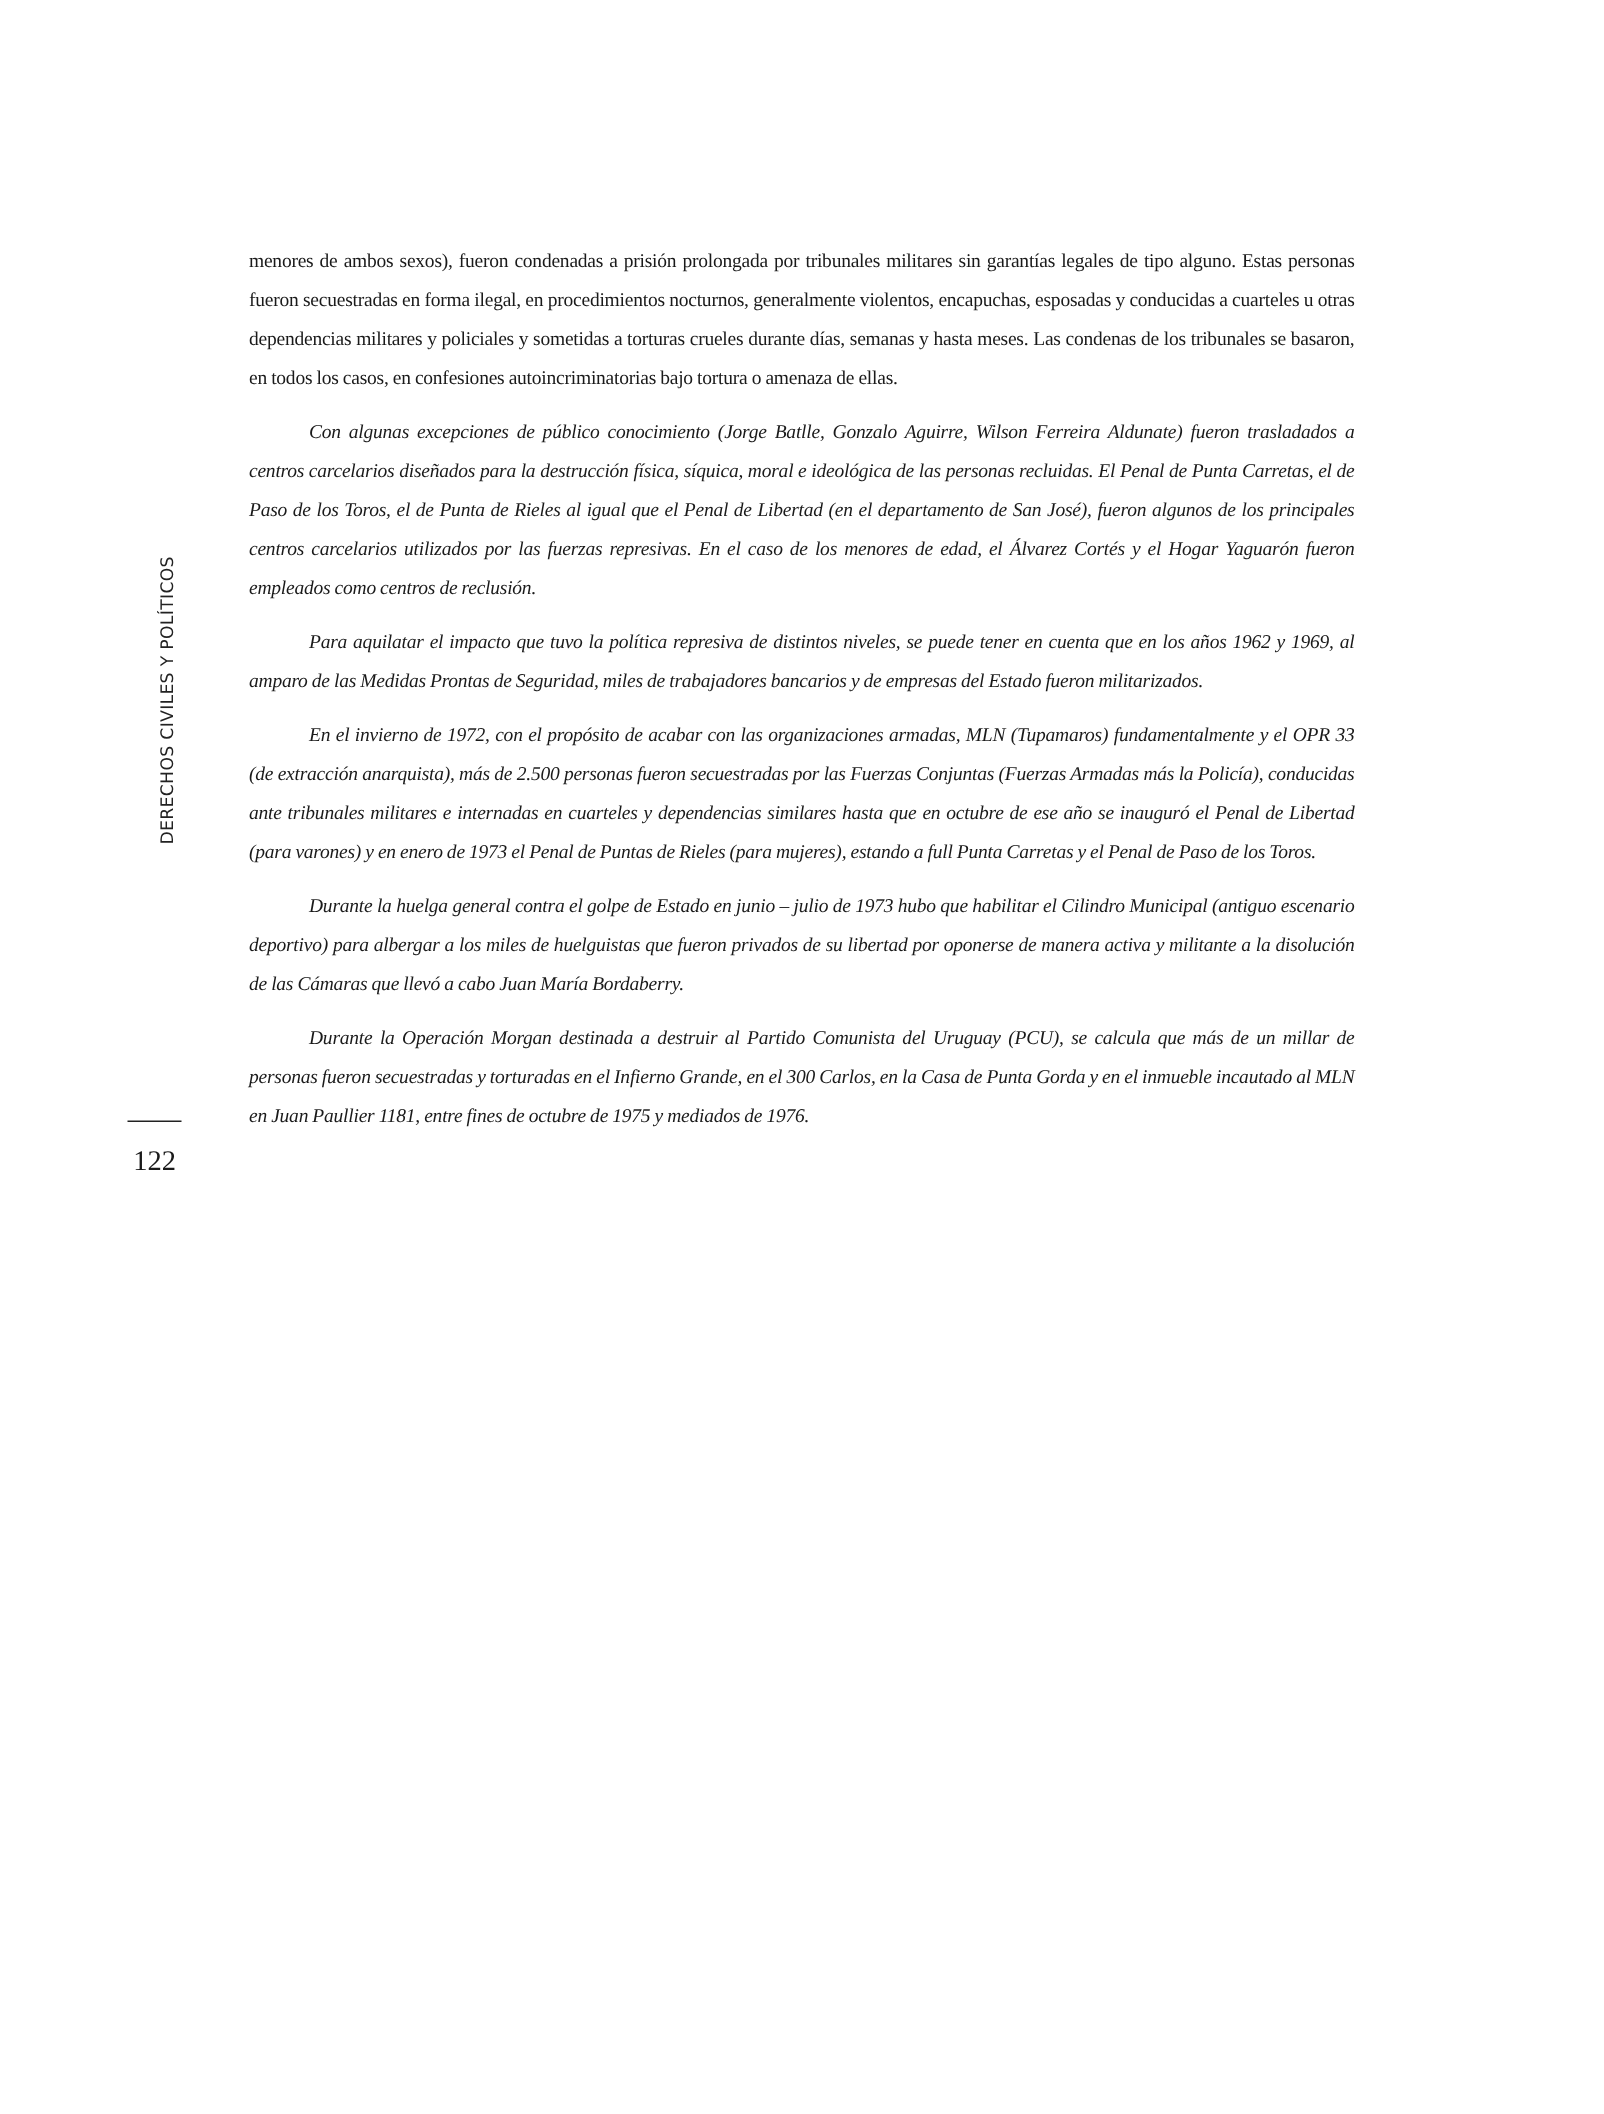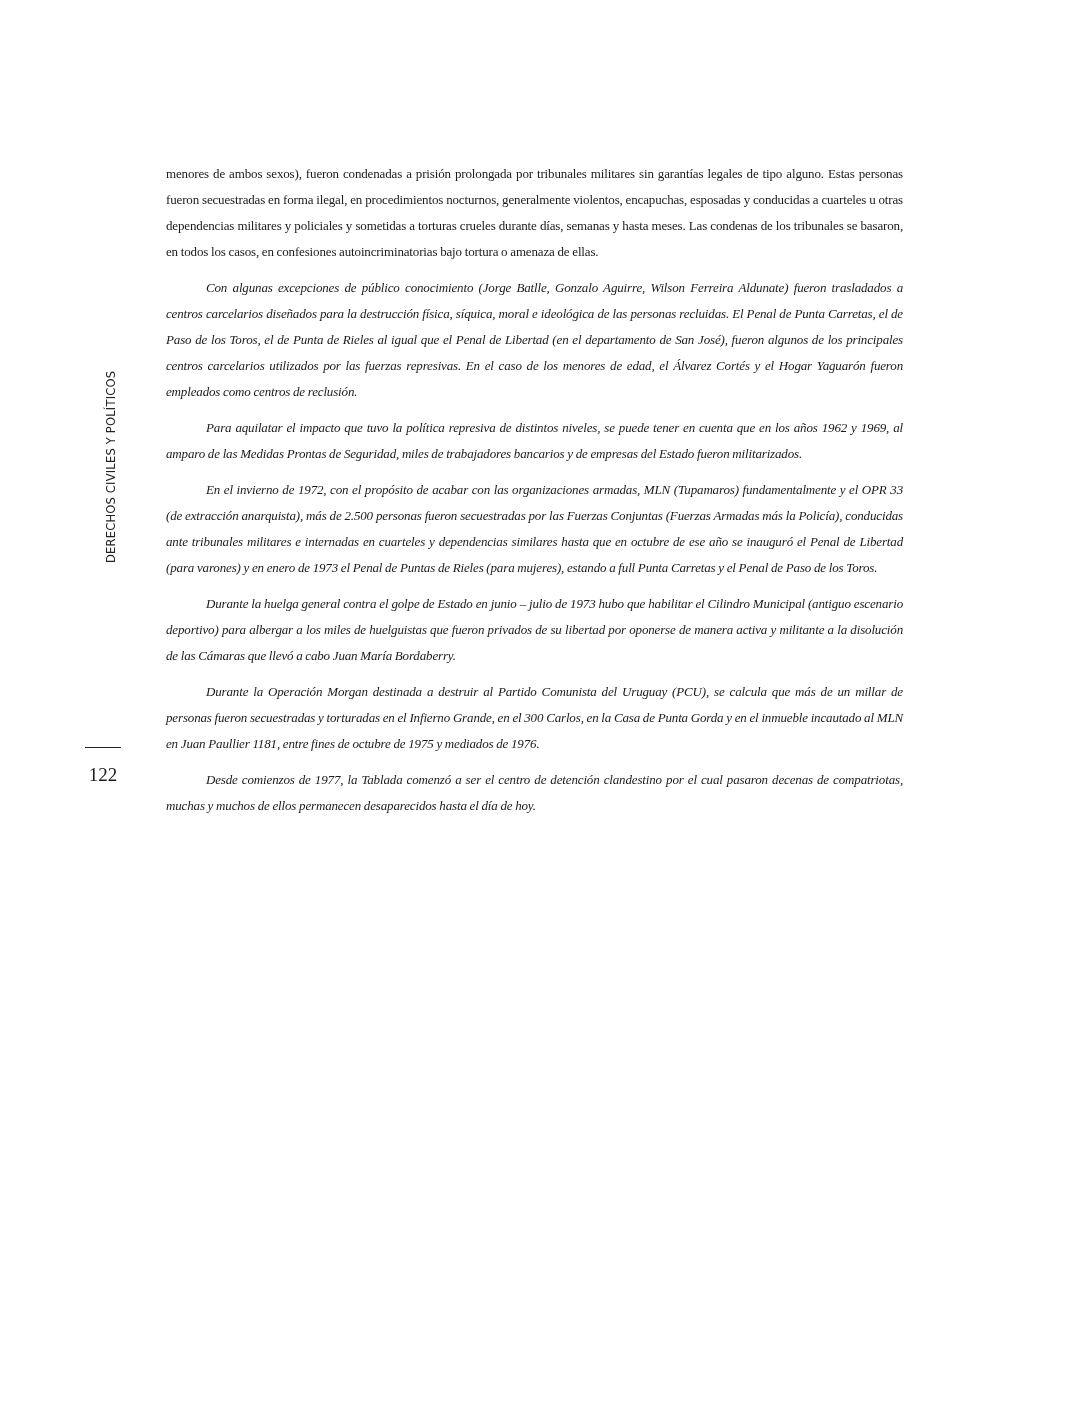--- a/index.html
+++ b/index.html
@@ -85,16 +85,15 @@
   <div class="folio-rule"></div>
   <div class="folio">122</div>
 
   <div class="body-text">
     <p class="first">menores de ambos sexos), fueron condenadas a prisión prolongada por tribunales militares sin garantías legales de tipo alguno. Estas personas fueron secuestradas en forma ilegal, en procedimientos nocturnos, generalmente violentos, encapuchas, esposadas y conducidas a cuarteles u otras dependencias militares y policiales y sometidas a torturas crueles durante días, semanas y hasta meses. Las condenas de los tribunales se basaron, en todos los casos, en confesiones autoincriminatorias bajo tortura o amenaza de ellas.</p>
     <p class="indent">Con algunas excepciones de público conocimiento (Jorge Batlle, Gonzalo Aguirre, Wilson Ferreira Aldunate) fueron trasladados a centros carcelarios diseñados para la des­trucción física, síquica, moral e ideológica de las personas recluidas. El Penal de Punta Ca­rretas, el de Paso de los Toros, el de Punta de Rieles al igual que el Penal de Libertad (en el departamento de San José), fueron algunos de los principales centros carcelarios utilizados por las fuerzas represivas. En el caso de los menores de edad, el Álvarez Cortés y el Hogar Yaguarón fueron empleados como centros de reclusión.</p>
     <p class="indent">Para aquilatar el impacto que tuvo la política represiva de distintos niveles, se puede te­ner en cuenta que en los años 1962 y 1969, al amparo de las Medidas Prontas de Seguridad, miles de trabajadores bancarios y de empresas del Estado fueron militarizados.</p>
     <p class="indent">En el invierno de 1972, con el propósito de acabar con las organizaciones armadas, MLN (Tupamaros) fundamentalmente y el OPR 33 (de extracción anarquista), más de 2.500 personas fueron secuestradas por las Fuerzas Conjuntas (Fuerzas Armadas más la Policía), conducidas ante tribunales militares e internadas en cuarteles y dependencias si­milares hasta que en octubre de ese año se inauguró el Penal de Libertad (para varones) y en enero de 1973 el Penal de Puntas de Rieles (para mujeres), estando a full Punta Carretas y el Penal de Paso de los Toros.</p>
     <p class="indent">Durante la huelga general contra el golpe de Estado en junio – julio de 1973 hubo que habilitar el Cilindro Municipal (antiguo escenario deportivo) para albergar a los miles de huelguistas que fueron privados de su libertad por oponerse de manera activa y militante a la disolución de las Cámaras que llevó a cabo Juan María Bordaberry.</p>
     <p class="indent">Durante la Operación Morgan destinada a destruir al Partido Comunista del Uruguay (PCU), se calcula que más de un millar de personas fueron secuestradas y torturadas en el Infierno Grande, en el 300 Carlos, en la Casa de Punta Gorda y en el inmueble incautado al MLN en Juan Paullier 1181, entre fines de octubre de 1975 y mediados de 1976.</p>
-    <p class="indent">Desde comienzos de 1977, la Tablada comenzó a ser el centro de detención clandes­tino por el cual pasaron decenas de compatriotas, muchas y muchos de ellos permanecen desaparecidos hasta el día de hoy.</p>
   </div>
 
 </div>
 
 </body></html>

